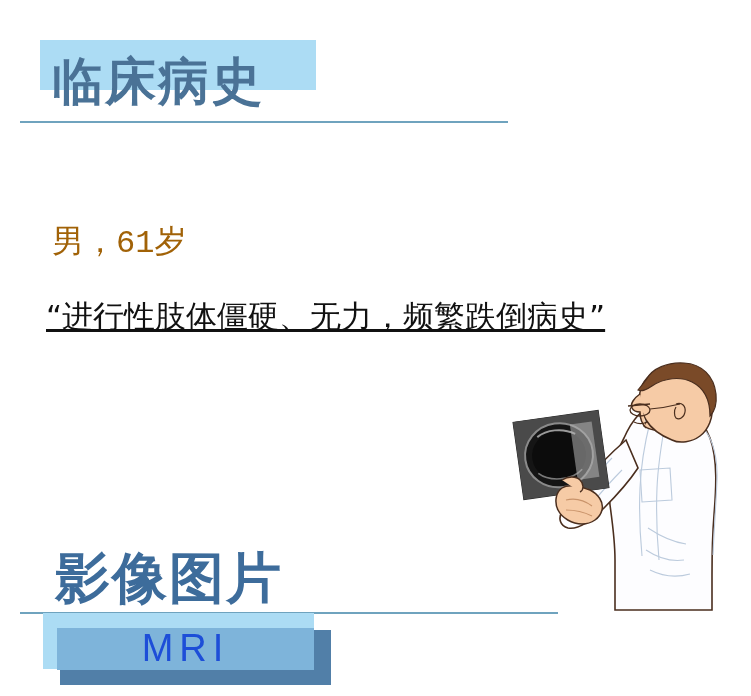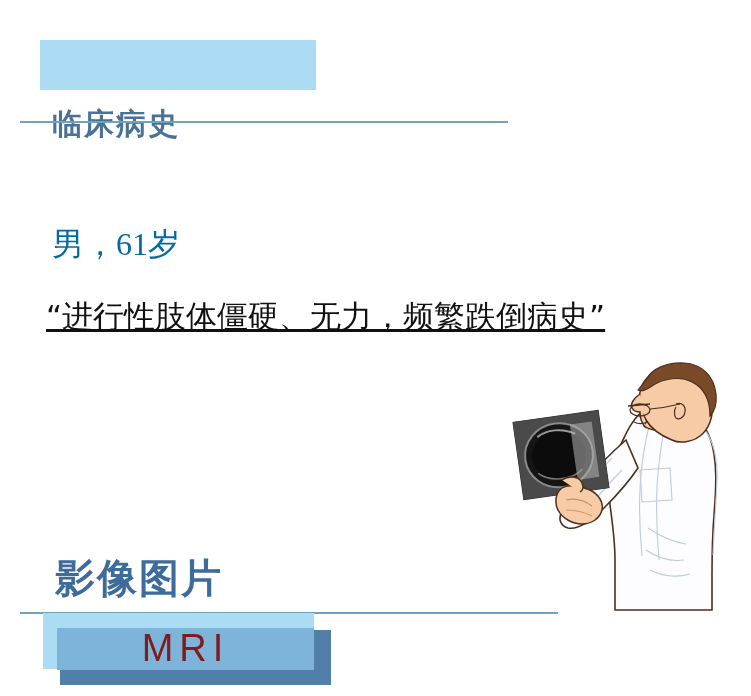--- a/index.html
+++ b/index.html
@@ -26,67 +26,66 @@
   #band-top {
     left: 40px;
     top: 40px;
     width: 276px;
     height: 50px;
   }
   #title-clinical {
     position: absolute;
     left: 52px;
     top: 56px;
-    font-size: 30px;
+    font-size: 51px;
     line-height: 52px;
     font-weight: bold;
     color: #4A7296;
     letter-spacing: 2px;
     white-space: nowrap;
     font-family: "DejaVu Sans", "Liberation Sans", sans-serif;
-    margin-top: 42px;
   }
   #rule-top {
     position: absolute;
     left: 20px;
     top: 121px;
     width: 488px;
     height: 0;
     border-top: 2px solid #6FA3BE;
   }
 
   
   #line-age {
     position: absolute;
     left: 52px;
     top: 222px;
     font-size: 32px;
     line-height: 44px;
-    color: #0369a1;
-    white-space: nowrap;
-    font-family: Liberation Serif, serif;
+    color: #a16207;
+    white-space: nowrap;
+    font-family: Liberation Mono, monospace;
   }
   #line-history {
     position: absolute;
     left: 46px;
     top: 294px;
     font-size: 31px;
     line-height: 44px;
     color: #111111;
     white-space: nowrap;
     font-family: "DejaVu Sans", "Liberation Sans", sans-serif;
     text-decoration: underline;
   }
 
   
   #title-imaging {
     position: absolute;
     left: 55px;
     top: 552px;
-    font-size: 40px;
+    font-size: 55px;
     line-height: 52px;
     font-weight: bold;
     color: #3D6C9B;
     letter-spacing: 2px;
     white-space: nowrap;
     z-index: 6;
     font-family: "DejaVu Sans", "Liberation Sans", sans-serif;
   }
   #rule-bottom {
     position: absolute;
@@ -125,21 +124,21 @@
     z-index: 5;
   }
   #label-mri {
     position: absolute;
     left: 57px;
     top: 624px;
     width: 257px;
     text-align: center;
     font-size: 38px;
     line-height: 48px;
-    color: #7f1d1d;
+    color: #1d4ed8;
     letter-spacing: 6px;
     z-index: 7;
     font-family: "Liberation Sans", "DejaVu Sans", sans-serif;
   }
 
   
   #doctor {
     position: absolute;
     left: 500px;
     top: 360px;

